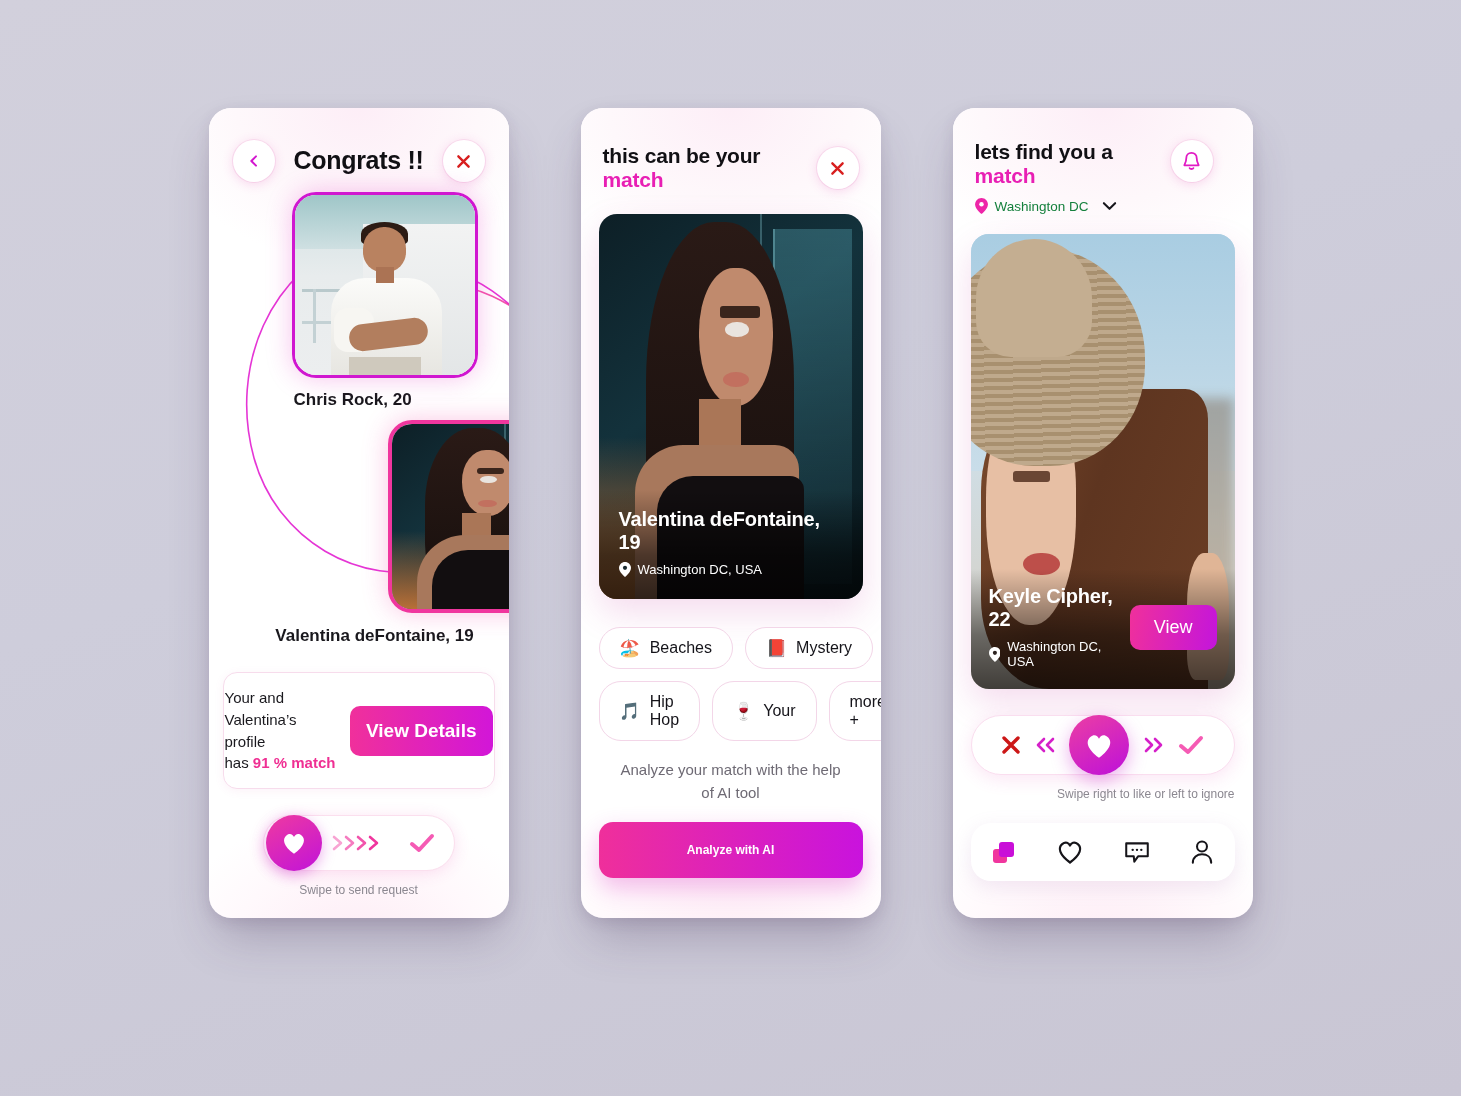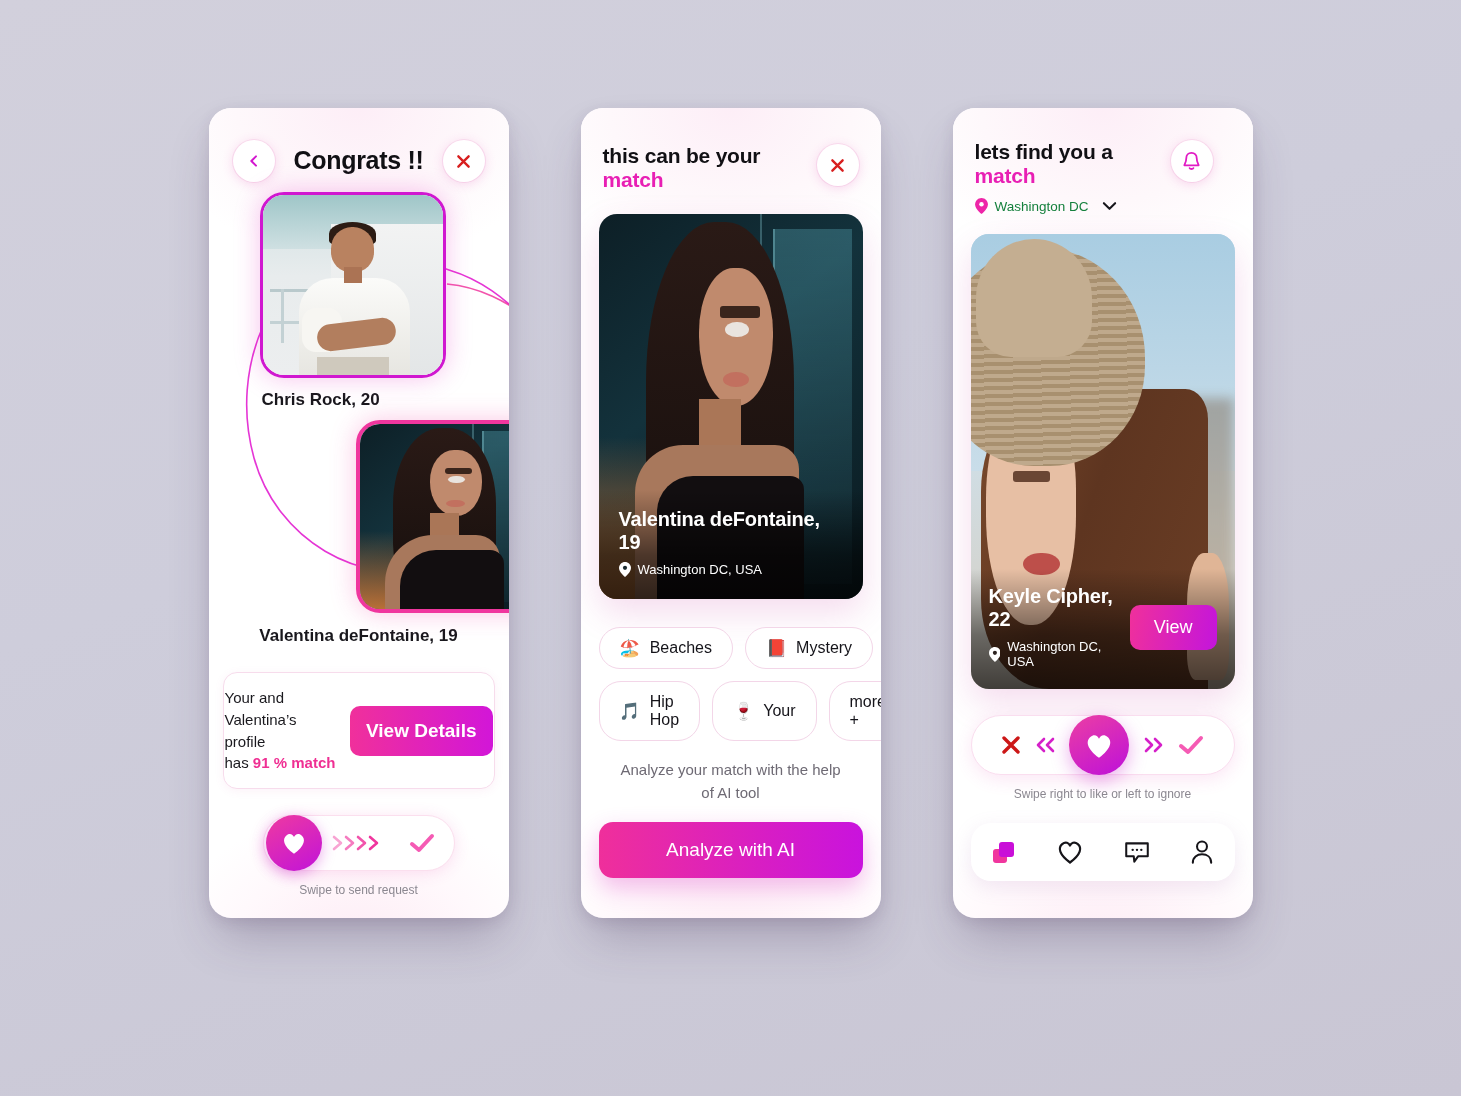--- a/index.html
+++ b/index.html
@@ -71,21 +71,21 @@
     letter-spacing: -0.3px; line-height: 1.5;
   }
   .s1-title .hl { color: #e81fb4; }
 
   .blob-layer {
     position: absolute;
     left: 0; top: 120px; width: 100%; height: 440px;
     z-index: 2; pointer-events: none;
   }
 
-  .s1-photos { position: relative; z-index: 4; margin-top: 10px; }
+  .s1-photos { position: relative; z-index: 4; margin-top: 10px; margin-left: 32px; }
 
   .photo-a {
     position: relative;
     margin-left: 51px;
     width: 186px; height: 186px;
     border-radius: 24px;
     border: 3px solid #d017d0;
     overflow: hidden;
     box-shadow: 0 0 26px rgba(226,40,190,0.28);
   }
@@ -220,21 +220,21 @@
     display: flex; align-items: center; justify-content: center;
     box-shadow: 0 4px 14px rgba(198,24,200,0.35);
     margin-left: -4px;
   }
   .chevs { flex: 1; display: flex; align-items: center; justify-content: center; }
   .swipe-hint { margin-top: 12px; font-size: 12px; color: #8b8790; }
 
   
   .s2-head {
     padding: 36px 22px 0 22px;
-    display: flex; align-items: flex-start; justify-content: space-between;
+    display: flex; align-items: center; justify-content: space-between;
   }
   .s2-title { font-size: 21px; font-weight: bold; color: #111014; letter-spacing: -0.2px; }
   .s2-title .hl { color: #e81fb4; }
 
   .big-photo {
     position: relative; z-index: 4;
     margin: 22px 18px 0 18px;
     height: 385px;
     border-radius: 18px;
     overflow: hidden;
@@ -266,21 +266,21 @@
     position: relative; z-index: 4;
     margin-top: 18px; text-align: center;
     font-size: 15px; color: #6e6a74; line-height: 1.5;
   }
   .cta {
     position: relative; z-index: 4;
     margin: 18px 18px 0 18px;
     height: 56px;
     border: none; border-radius: 14px;
     background: linear-gradient(90deg,#ef2f9b 0%, #c913dd 100%);
-    color: #fff; font-size: 19px; font-weight: normal;
+    color: #fff; font-size: 12px; font-weight: bold;
     cursor: pointer; width: calc(100% - 36px);
     box-shadow: 0 10px 24px rgba(214,36,190,0.30);
     font-family: "Liberation Sans", sans-serif;
   }
 
   
   .s3-head {
     padding: 32px 40px 0 22px;
     display: flex; align-items: flex-start; justify-content: space-between;
   }
@@ -322,21 +322,21 @@
     display: flex; align-items: center; justify-content: space-around;
     padding: 0 22px;
   }
   .act { cursor: pointer; display: flex; align-items: center; justify-content: center; }
   .heart-circle-lg {
     width: 60px; height: 60px; border-radius: 50%; flex: 0 0 auto;
     background: linear-gradient(150deg,#ec3fa3 0%, #bd10da 100%);
     display: flex; align-items: center; justify-content: center;
     box-shadow: 0 6px 18px rgba(198,24,200,0.35);
   }
-  .s3-hint { margin-top: 12px; font-size: 12px; color: #8b8790; }
+  .s3-hint { margin-top: 12px; font-size: 12px; color: #8b8790; text-align: right; }
 
   .tabbar {
     position: relative; z-index: 4;
     margin: 22px 18px 0 18px;
     height: 58px; border-radius: 20px;
     background: #fff;
     box-shadow: 0 6px 20px rgba(170,120,180,0.16);
     display: flex; align-items: center; justify-content: space-around;
   }
   .tab { cursor: pointer; display: flex; align-items: center; justify-content: center; }

